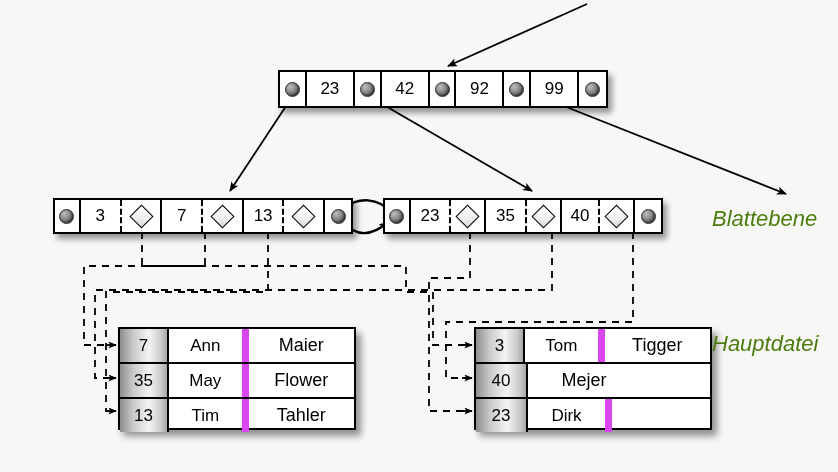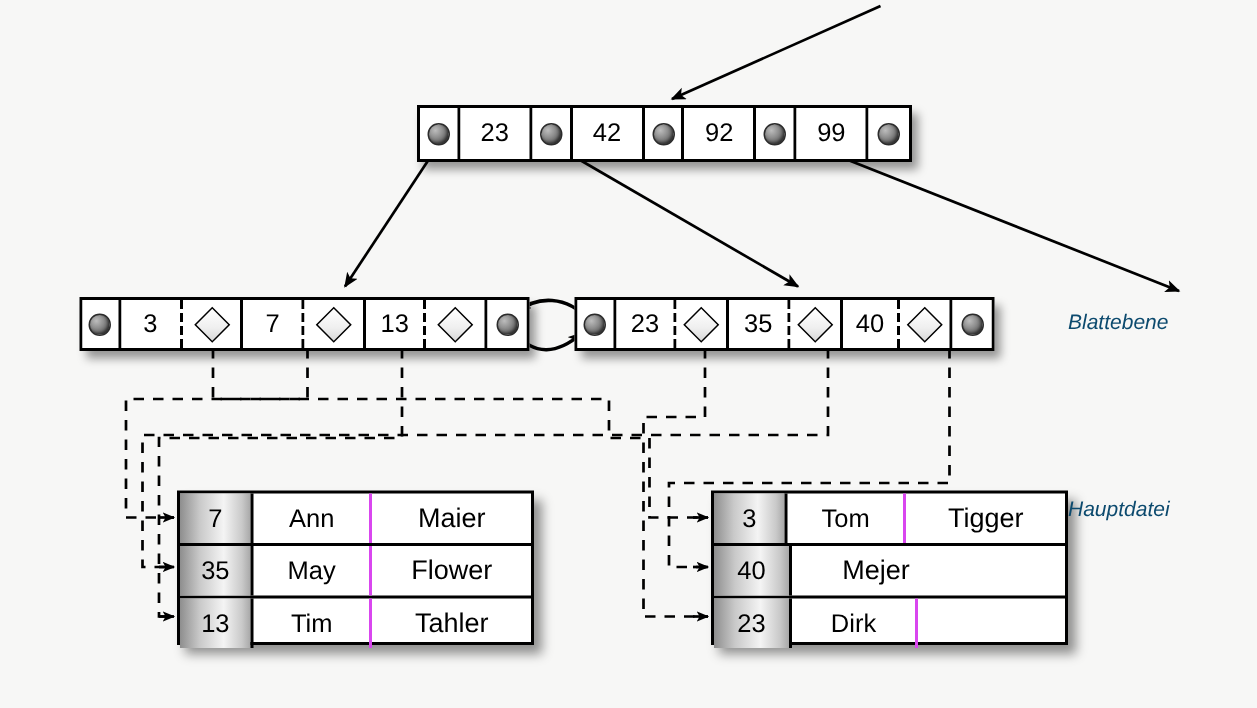--- a/index.html
+++ b/index.html
@@ -62,36 +62,36 @@
   .trow{display:flex;border-bottom:2px solid #000;height:33px;}
   .trow:last-child{border-bottom:none;}
   .tkey{
     width:52px;
     border-right:2px solid #000;
     background:linear-gradient(to right,#8e8e8e 0%,#c9c9c9 28%,#f4f4f4 62%,#c9c9c9 88%,#a8a8a8 100%);
     display:flex;align-items:center;justify-content:center;
     font-size:17px;box-sizing:border-box;
   }
   .tname{
-    width:84px;border-right:2px solid #d946ef;
+    width:84px;border-right:7px solid #d946ef;
     display:flex;align-items:center;justify-content:center;
     font-size:17px;box-sizing:border-box;
   }
   .tlast{
     width:112px;
     display:flex;align-items:center;justify-content:center;
     font-size:18px;box-sizing:border-box;
   }
 
   
   .caption{
     position:absolute;
     font-style:italic;
-    font-size:14px;
-    color:#0c4a6e;
+    font-size:22px;
+    color:#4d7c0f;
     white-space:nowrap;
     z-index:4;
   }
 </style>
 </head>
 <body>
 
 <div id="stage">
 
   <svg id="wires" viewBox="0 0 838 472" xmlns="http://www.w3.org/2000/svg">

